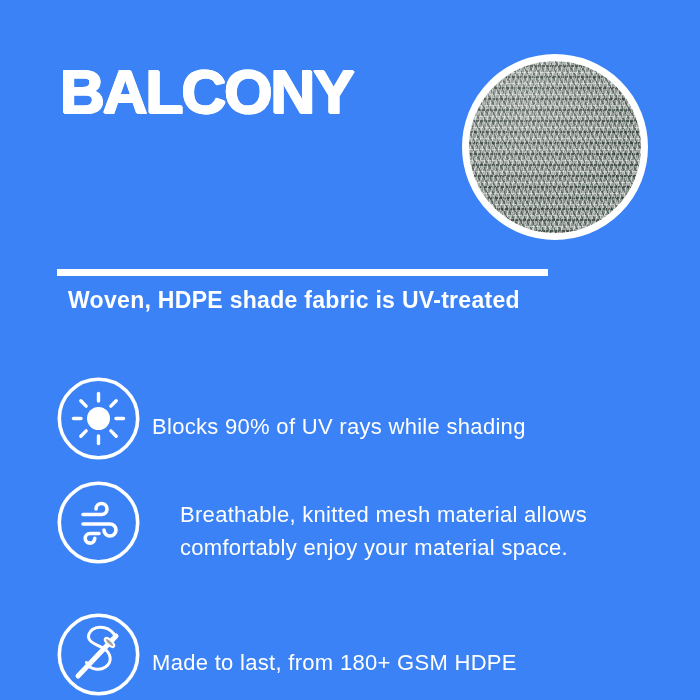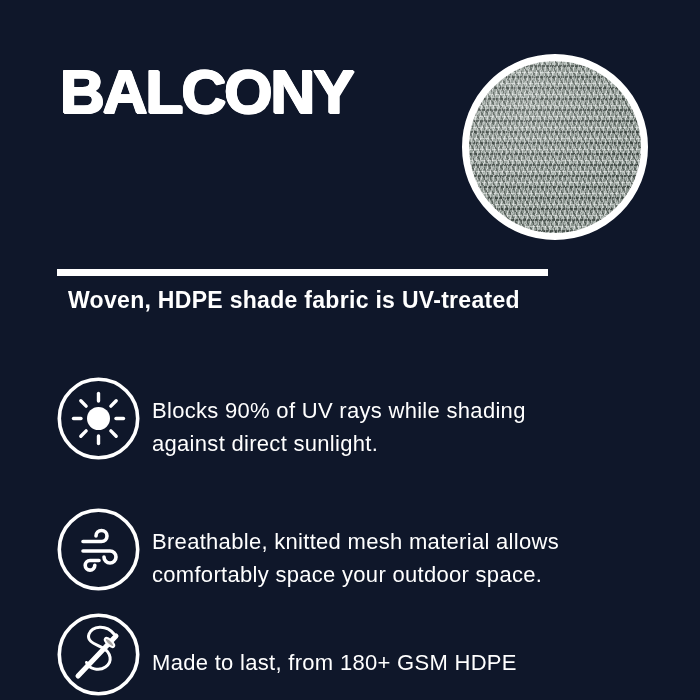--- a/index.html
+++ b/index.html
@@ -1,18 +1,18 @@
 <!DOCTYPE html>
 <html><head>
 <meta charset="utf-8">
 <style>
   html,body{margin:0;padding:0;background:#888;}
   .card{
     position:relative;width:700px;height:700px;overflow:hidden;
-    background:#0f172a;
+    background:#3b82f6;
     font-family:"Liberation Sans",sans-serif;color:#ffffff;
   }
   
   .title{
     position:absolute;left:60px;top:60px;
     font-size:62px;line-height:64px;font-weight:bold;letter-spacing:-2px;
     text-shadow:1px 0 currentColor,-1px 0 currentColor,0 1px currentColor,
                 0 -1px currentColor,1px 1px currentColor,-1px -1px currentColor;
   }
   .title-line{white-space:nowrap;}
@@ -34,21 +34,21 @@
       repeating-linear-gradient(100deg, rgba(255,255,255,0.45) 0 1px, rgba(255,255,255,0) 1px 4px),
       repeating-linear-gradient(60deg, rgba(28,36,32,0.45) 0 1.5px, rgba(28,36,32,0) 1.5px 5px),
       repeating-linear-gradient(-60deg, rgba(228,234,231,0.40) 0 1.5px, rgba(228,234,231,0) 1.5px 5px),
       repeating-linear-gradient(180deg, #c3c9c5 0 1.5px, #96a09a 1.5px 4px, #4e5853 4px 6px, #8a948e 6px 11px);
   }
   
   .feature{
     position:absolute;left:57px;display:flex;align-items:center;
   }
   .f1{top:377px;}
-  .f2{top:508px;}
+  .f2{top:481px;gap:28px;}
   .f3{top:613px;}
   .icon-wrap{flex:0 0 83px;width:83px;height:83px;}
   .icon-wrap svg{display:block;width:83px;height:83px;}
   .feature-text{
     margin-left:12px;font-size:22px;line-height:33px;letter-spacing:0.3px;
     font-weight:normal;white-space:nowrap;margin-top:16px;
   }
   .stroke{fill:none;stroke:#ffffff;stroke-linecap:round;stroke-linejoin:round;}
 </style>
 </head>
@@ -80,38 +80,37 @@
           <line x1="29.13" y1="29.13" x2="23.82" y2="23.82"></line>
           <line x1="24" y1="41.5" x2="16.5" y2="41.5"></line>
           <line x1="29.13" y1="53.87" x2="23.82" y2="59.18"></line>
           <line x1="41.5" y1="59" x2="41.5" y2="66.5"></line>
           <line x1="53.87" y1="53.87" x2="59.18" y2="59.18"></line>
         </g>
       </svg>
     </span>
     <div class="feature-text">
       <div>Blocks 90% of UV rays while shading</div>
-      <div>against direct sunlight.</div>
     </div>
   </div>
 
   <div class="feature f2">
     <span class="icon-wrap">
       <svg viewBox="0 0 83 83">
         <circle class="stroke" cx="41.5" cy="41.5" r="39.2" stroke-width="3.6"></circle>
         <g class="stroke" stroke-width="3.6">
           <path d="M26,33.5 H44.5 A5.5,5.5 0 1 0 39,28"></path>
           <path d="M26,43 H53 A6,6 0 1 1 47,49"></path>
           <path d="M42,52.5 H33 A4.8,4.8 0 1 0 37.8,57.3"></path>
         </g>
       </svg>
     </span>
     <div class="feature-text">
       <div>Breathable, knitted mesh material allows</div>
-      <div>comfortably space your outdoor space.</div>
+      <div>comfortably enjoy your material space.</div>
     </div>
   </div>
 
   <div class="feature f3">
     <span class="icon-wrap">
       <svg viewBox="0 0 83 83">
         <circle class="stroke" cx="41.5" cy="41.5" r="39.2" stroke-width="3.6"></circle>
         <line class="stroke" x1="21" y1="63" x2="59" y2="23" stroke-width="5"></line>
         <ellipse cx="52.5" cy="29.5" rx="2.5" ry="6" fill="#a6a3a1" stroke="#ffffff" stroke-width="2" transform="rotate(-46.5 52.5 29.5)"></ellipse>
         <path class="stroke" stroke-width="3" d="M57,21 C49,11 35,13 32,21 C29,29 40,31.5 46,35 C54,39.5 56,49 48.5,54 C42,58.5 32,56 29.5,49.5"></path>

